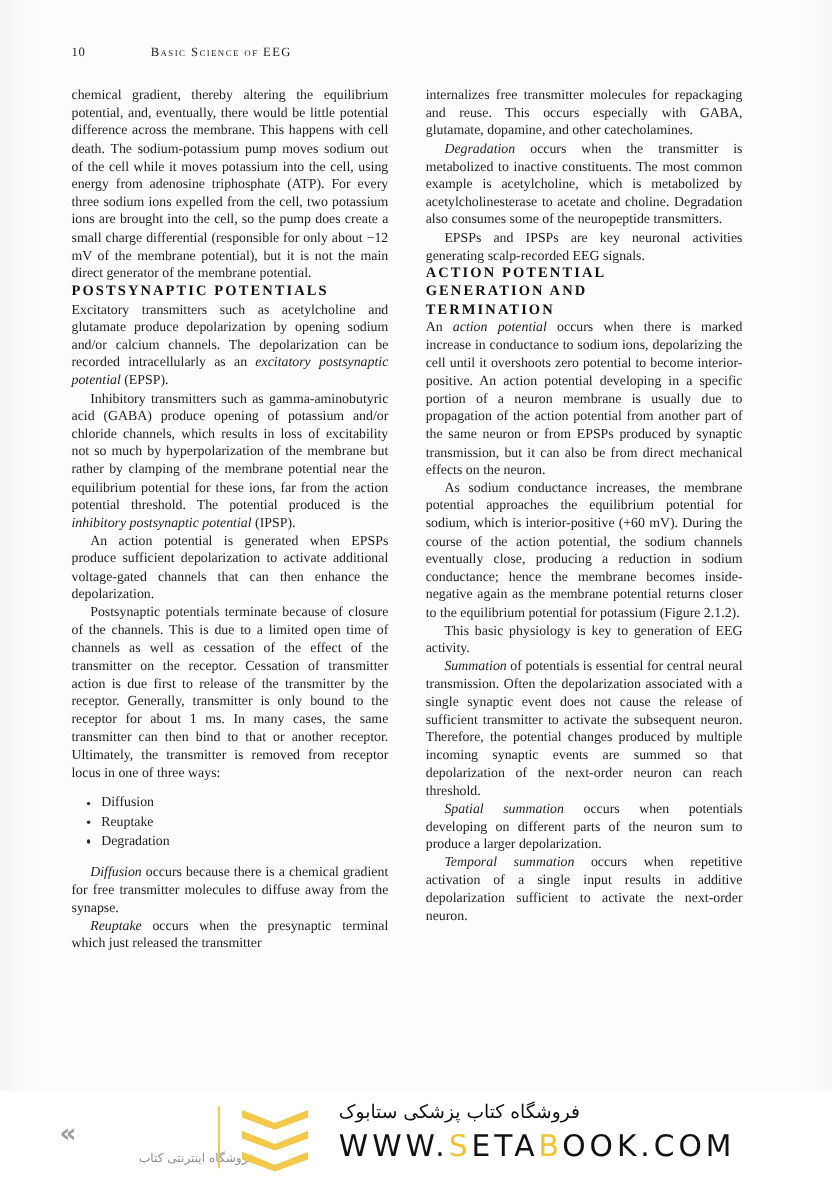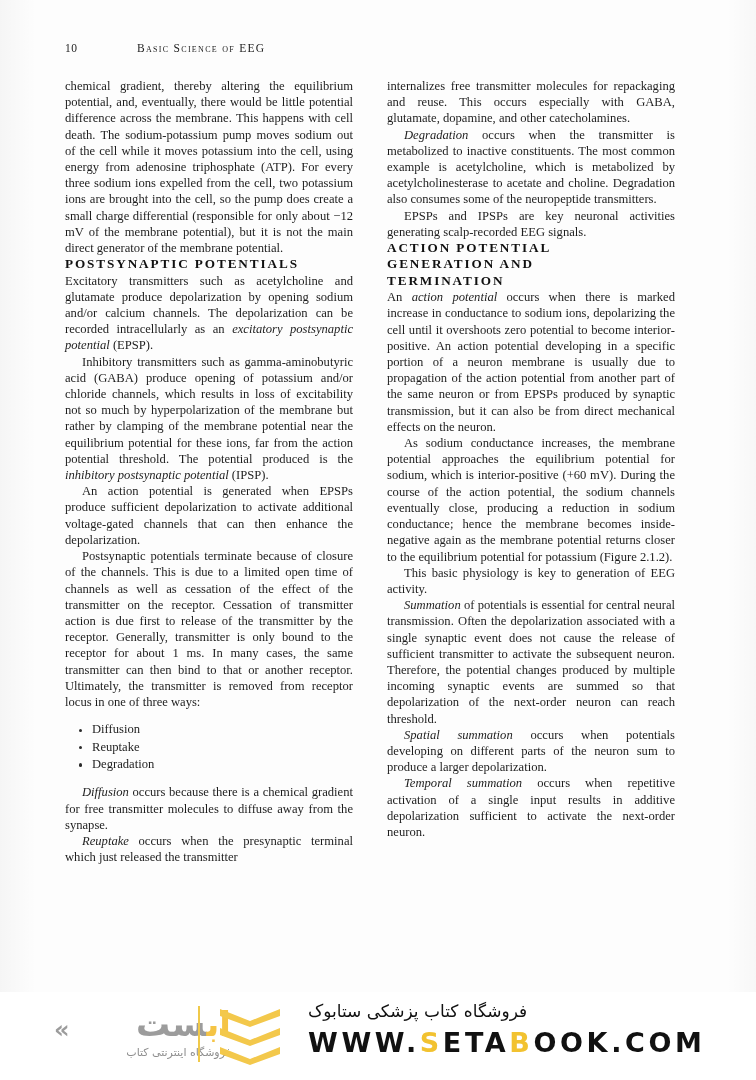--- a/index.html
+++ b/index.html
@@ -211,21 +211,21 @@
   .site-fa {
     font-family: "DejaVu Sans", sans-serif;
     font-size: 17px;
     color: #111111;
     direction: rtl;
     line-height: 26px;
   }
   .site-url {
     font-family: "DejaVu Sans", sans-serif;
     font-size: 27px;
-    font-weight: bold;
+    font-weight: normal;
     letter-spacing: 3.6px;
     color: #111111;
     line-height: 34px;
     margin-top: 2px;
   }
   .site-url .hl { color: #f2c230; }
 </style>
 </head>
 <body>
 
@@ -289,21 +289,20 @@
       <p class="indent"><i>Temporal summation</i><span> occurs when repetitive activation of a single input results in additive depolarization sufficient to activate the next-order neuron.</span></p>
     </div>
   </div>
 
   <div class="footer">
     <div class="footer-inner">
 
       <div class="brand-logo">
         <div class="logo-word">
           <span class="logo-chev">«</span>
-          <span class="logo-fa-main"><span>اب</span><span class="gray">ست</span></span>
         </div>
         <div class="logo-fa-sub">فروشگاه اینترنتی کتاب</div>
       </div>
 
       <div class="logo-divider"></div>
 
       <div class="logo-mark">
         <div class="chev-row" style="top:0px;">
           <svg width="64" height="19" viewBox="0 0 64 19">
             <path d="M2 1 L32 13 L62 1 L62 8 L32 19 L2 8 Z" fill="#f3c84b"></path>

